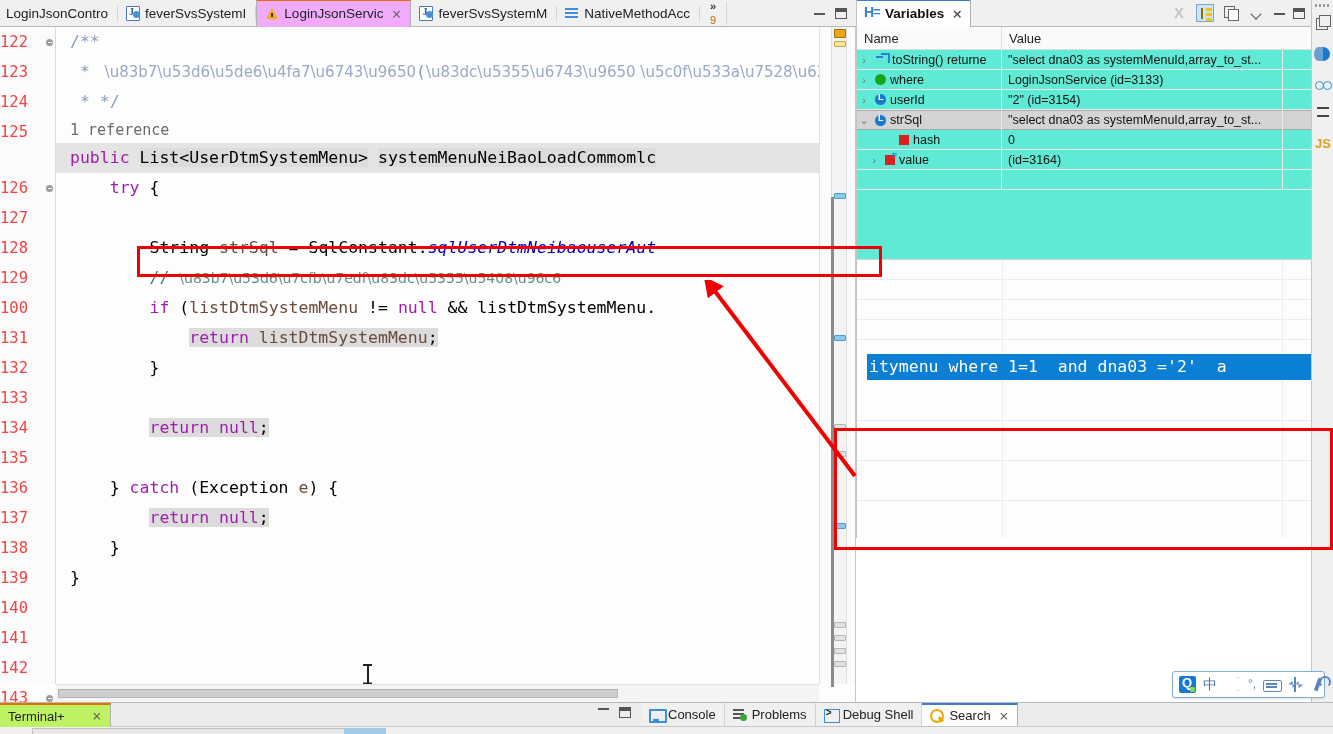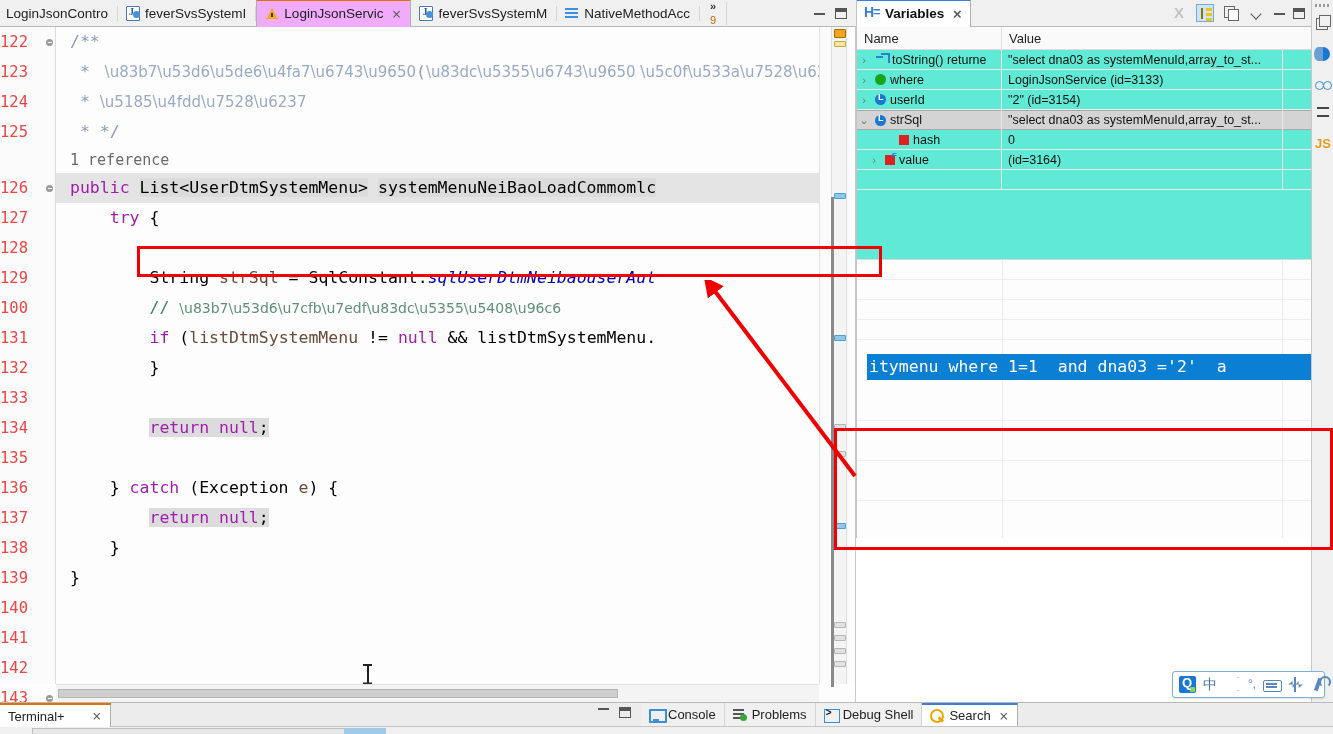--- a/index.html
+++ b/index.html
@@ -259,21 +259,21 @@
   
   #bottom {
     position:absolute; left:0; top:702px; width:1333px; height:32px;
     background:#f0f0f0; border-top:1px solid #b9b9b9;
   }
   #bterm-tabs { position:absolute; left:0; top:0; height:24px; display:flex; align-items:stretch; }
   .btab {
     display:flex; align-items:center; gap:5px; padding:0 8px;
     font-size:13px; color:#222; background:#f0f0f0; border-right:1px solid #d4d4d4;
   }
-  .btab.active { background:#ffffff; border-top:2px solid #e07000; border-right:1px solid #b0b0b0;gap:24px; }
+  .btab.active { background:#bef264; border-top:2px solid #e07000; border-right:1px solid #b0b0b0;gap:24px; }
   .btab.active-blue { background:#ffffff; border-top:2px solid #3a7fd5; border-right:1px solid #b0b0b0;}
   #bterm-area {
     position:absolute; left:0; top:0; width:641px; height:24px;
     border-bottom:1px solid #c5c5c5; background:#ececec;
   }
   #bterm-winbtns { position:absolute; right:10px; top:4px; display:flex; gap:10px; }
   #bright-tabs { position:absolute; left:641px; top:0; right:0; height:24px;
     background:#ececec; border-bottom:1px solid #c5c5c5; display:flex; align-items:stretch; }
   .ico-console{width:14px;height:12px;position:relative;}
   .ico-console::before{content:"";position:absolute;left:0;top:0;width:14px;height:10px;border:2px solid #3a8fd8;border-radius:1px;}
@@ -394,29 +394,29 @@
       <div class="ln">140</div>
       <div class="ln">141</div>
       <div class="ln">142</div>
       <div class="ln"><span>143</span><i class="fold"></i></div>
       <div class="ln">144</div>
     </div>
 
     <div id="code-scroll">
       <div class="cl"><span class="cmt">/**</span></div>
       <div class="cl"><span class="cmt"> * </span><span class="cmt-cn"> \u83b7\u53d6\u5de6\u4fa7\u6743\u9650</span><span class="cmt">(</span><span class="cmt-cn">\u83dc\u5355\u6743\u9650 \u5c0f\u533a\u7528\u6237\u767b\u5f55</span></div>
-      <div class="cl"><span class="cmt"> * </span><span class="cmt-cn">\u5185\u4fdd\u7528\u6237</span></div>
       <div class="cl"><span class="cmt"> * */</span></div>
       <div class="ref-line">1 reference</div>
       <div class="cl hl"><span class="kw">public</span> <span class="hlseg">List&lt;UserDtmSystemMenu&gt;</span> <span class="hlseg">systemMenuNeiBaoLoadCommomlc</span></div>
       <div class="cl">    <span class="kw">try</span> {</div>
       <div class="cl"> </div>
       <div class="cl">        <span class="typ">String</span> <span class="loc">strSql</span> = <span class="typ">SqlConstant</span>.<span class="fld">sqlUserDtmNeibaouserAut</span></div>
       <div class="cl">        <span class="cmt-gr">// </span><span class="cmt-gr-cn">\u83b7\u53d6\u7cfb\u7edf\u83dc\u5355\u5408\u96c6</span></div>
       <div class="cl">        <span class="kw">if</span> (<span class="loc">listDtmSystemMenu</span> != <span class="kw">null</span> &amp;&amp; listDtmSystemMenu.</div>
+      <div class="cl">            <span class="hlseg"><span class="kw">return</span> <span class="loc">listDtmSystemMenu</span>;</span></div>
       <div class="cl">        }</div>
       <div class="cl"> </div>
       <div class="cl">        <span class="hlseg"><span class="kw">return null</span>;</span></div>
       <div class="cl"> </div>
       <div class="cl">    } <span class="kw">catch</span> (Exception <span class="loc">e</span>) {</div>
       <div class="cl">        <span class="hlseg"><span class="kw">return null</span>;</span></div>
       <div class="cl">    }</div>
       <div class="cl">}</div>
       <div class="cl"> </div>
       <div class="cl"></div>

